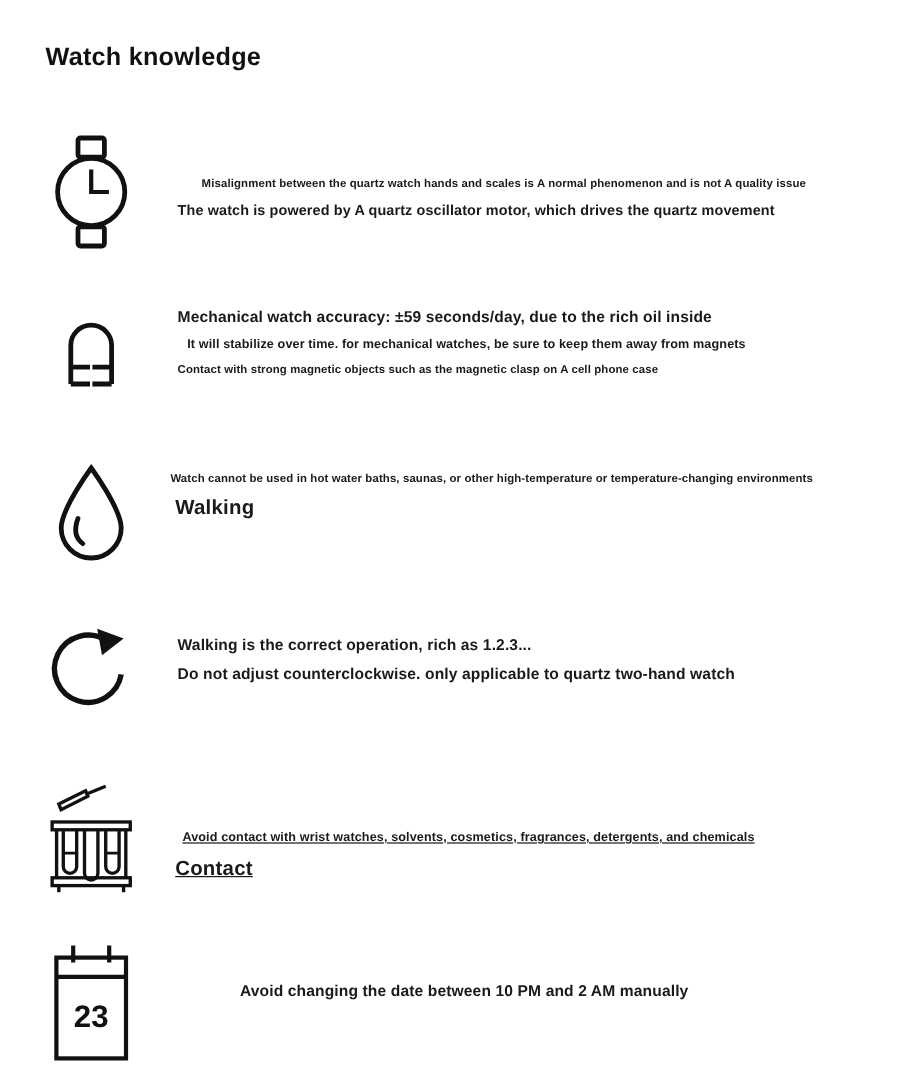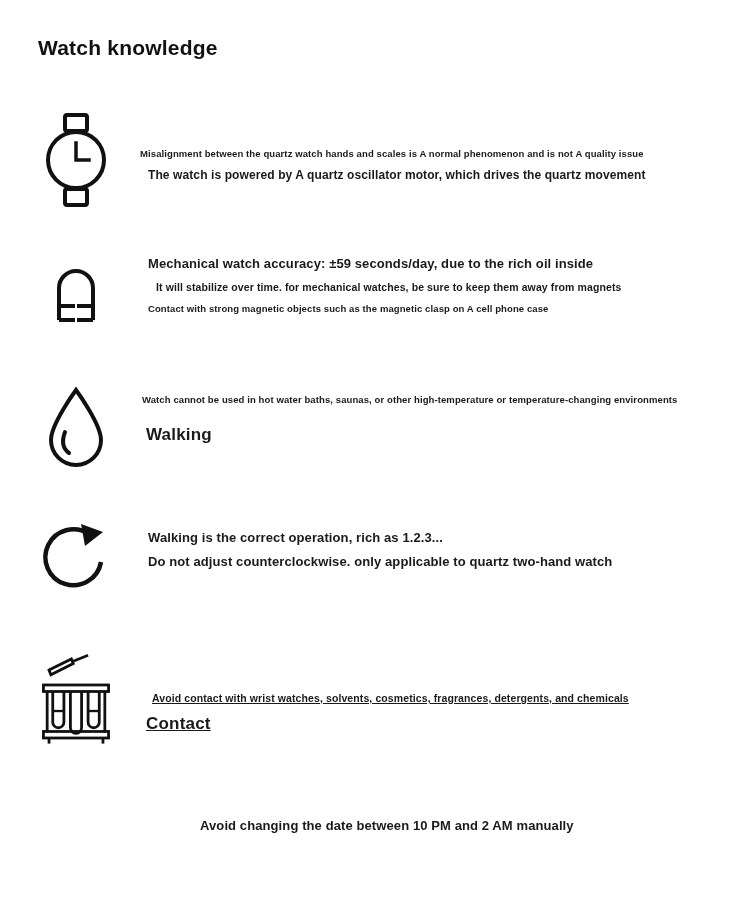--- a/index.html
+++ b/index.html
@@ -74,34 +74,34 @@
     letter-spacing: 0.2px;
   }
   svg {
     display: block;
   }
 
   
   #sec-quartz   { top: 110px; height: 110px; }
   #sec-quartz .icon-box { top: 0px; height: 100px; }
   #sec-quartz .lines { top: 38px; }
-  #sec-quartz .l0 { margin-bottom: 9px; }
+  #sec-quartz .l0 { margin-left: 28px; margin-bottom: 9px; }
   #sec-quartz .l1 { margin-left: 8px; }
 
   #sec-mech     { top: 250px; height: 100px; }
   #sec-mech .icon-box { top: 6px; height: 76px; }
   #sec-mech .lines { top: 6px; }
   #sec-mech .l0 { margin-left: 8px; margin-bottom: 10px; }
   #sec-mech .l1 { margin-left: 16px; margin-bottom: 10px; }
   #sec-mech .l2 { margin-left: 8px; }
 
   #sec-water    { top: 382px; height: 110px; }
   #sec-water .icon-box { top: 0px; height: 92px; }
   #sec-water .lines { top: 12px; }
-  #sec-water .l0 { margin-left: 2px; margin-bottom: 20px; }
+  #sec-water .l0 { margin-left: 2px; margin-bottom: 8px; }
   #sec-water .l1 { margin-left: 14px; margin-bottom: 11px; }
   #sec-water .l2 { margin-left: 6px; }
 
   #sec-crown    { top: 512px; height: 110px; }
   #sec-crown .icon-box { top: 6px; height: 90px; }
   #sec-crown .lines { top: 18px; }
   #sec-crown .l0 { margin-left: 48px; margin-bottom: 9px; }
   #sec-crown .l1 { margin-left: 8px; margin-bottom: 9px; }
   #sec-crown .l2 { margin-left: 8px; }
 
@@ -212,16 +212,25 @@
       <line x1="74" y1="45" x2="74" y2="88" stroke="#111" stroke-width="3"></line>
     </svg>
   </div>
   <div class="lines">
     <span class="line small l0">Avoid contact with wrist watches, solvents, cosmetics, fragrances, detergents, and chemicals</span>
     <span class="line head l1">Contact</span>
   </div>
 </div>
 
 <div class="section" id="sec-date">
+  <div class="icon-box">
+    <svg width="78" height="108" viewBox="0 0 78 108">
+      <line x1="24" y1="4" x2="24" y2="18" stroke="#111" stroke-width="3.5"></line>
+      <line x1="54" y1="4" x2="54" y2="18" stroke="#111" stroke-width="3.5"></line>
+      <rect x="10" y="14" width="58" height="84" fill="none" stroke="#111" stroke-width="3.5"></rect>
+      <line x1="10" y1="30" x2="68" y2="30" stroke="#111" stroke-width="3.5"></line>
+      <text class="date-number" x="39" y="72" text-anchor="middle">23</text>
+    </svg>
+  </div>
   <div class="lines">
     <span class="line big l0">Avoid changing the date between 10 PM and 2 AM manually</span>
   </div>
 </div>
 
 </body></html>

